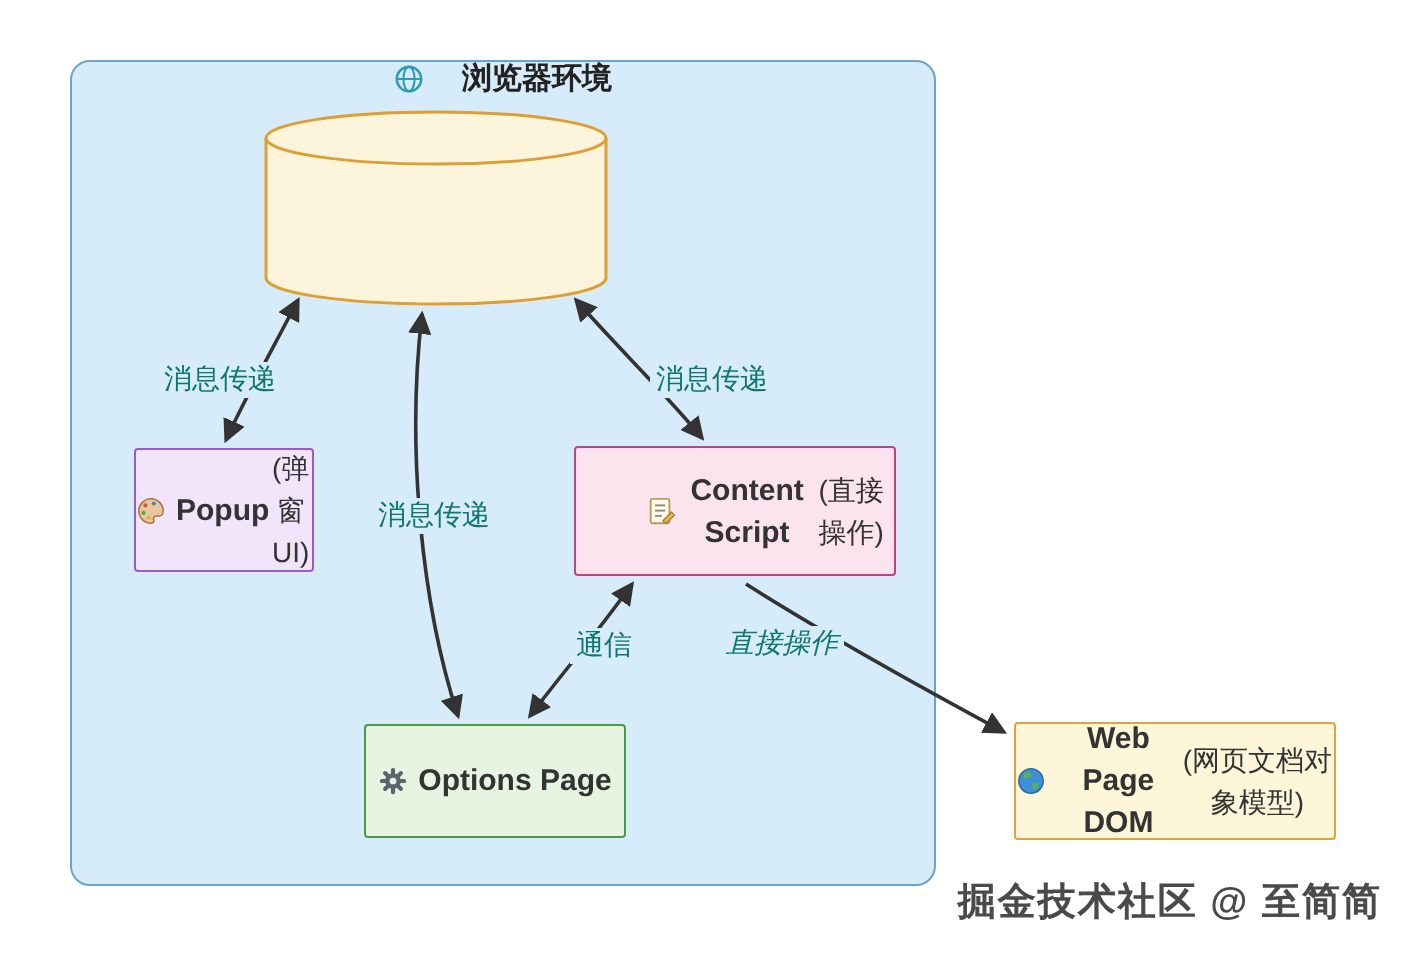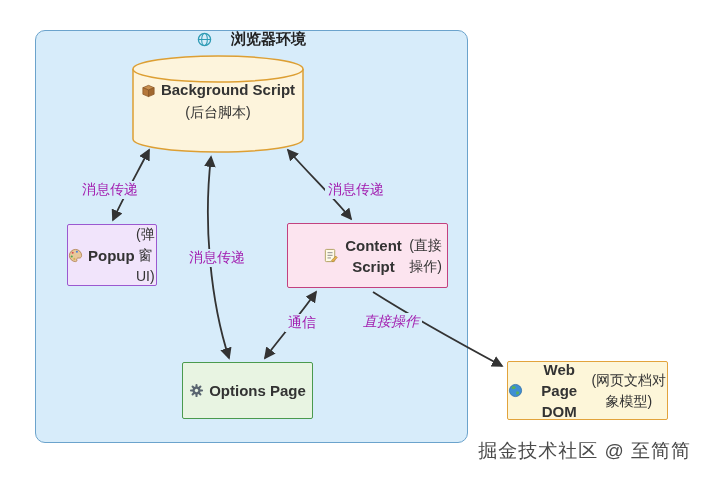--- a/index.html
+++ b/index.html
@@ -40,26 +40,26 @@
     display:flex; flex-direction:column; align-items:center; line-height:22px;
   }
 
   .node-popup   { left:67px;  top:224px; width:90px;  height:62px; background:#f1e4fb; border:1.5px solid #9b59d0; }
   .node-content { left:287px; top:223px; width:161px; height:65px; background:#fce4ef; border:1.5px solid #c2417f;padding-left:35px; }
   .node-options { left:182px; top:362px; width:131px; height:57px; background:#e8f4e2; border:1.5px solid #4a9a4e; }
   .node-webdom  { left:507px; top:361px; width:161px; height:59px; background:#fdf6d9; border:1.5px solid #e2a33c; }
 
   .edge-label {
     position:absolute; z-index:3; transform:translate(-50%,-50%);
-    font-size:14px; color:#a21caf; background:#d7ecfa; padding:0 3px; white-space:nowrap;
+    font-size:14px; color:#0f766e; background:#d7ecfa; padding:0 3px; white-space:nowrap;
   }
 
   .watermark {
     position:absolute; right:12px; top:438px; z-index:4;
-    font-size:19px; font-weight:normal; color:#4a4a4a; letter-spacing:1px;
+    font-size:19px; font-weight:bold; color:#4a4a4a; letter-spacing:1px;
     text-shadow:-1px -1px 0 #fff, 1px -1px 0 #fff, -1px 1px 0 #fff, 1px 1px 0 #fff;
   }
 </style>
 </head>
 <body>
 
 <div class="stage">
 
   <div class="env"></div>
 
@@ -86,33 +86,20 @@
     <span class="icon">
       <svg width="15" height="15" viewBox="0 0 16 16">
         <circle cx="8" cy="8" r="6.5" fill="none" stroke="#2e9bb5" stroke-width="1.4"></circle>
         <ellipse cx="8" cy="8" rx="3" ry="6.5" fill="none" stroke="#2e9bb5" stroke-width="1.1"></ellipse>
         <line x1="1.5" y1="8" x2="14.5" y2="8" stroke="#2e9bb5" stroke-width="1.1"></line>
       </svg>
     </span>
     <span>浏览器环境</span>
   </div>
 
-  <div class="cyl-text">
-    <div class="node-title">
-      <span class="icon">
-        <svg width="15" height="15" viewBox="0 0 16 16">
-          <path d="M2 5 L8 2.5 L14 5 L8 7.5 Z" fill="#c98f4e" stroke="#8a5526" stroke-width="0.8"></path>
-          <path d="M2 5 L2 12 L8 14.5 L8 7.5 Z" fill="#b5773a" stroke="#8a5526" stroke-width="0.8"></path>
-          <path d="M14 5 L14 12 L8 14.5 L8 7.5 Z" fill="#a0672f" stroke="#8a5526" stroke-width="0.8"></path>
-        </svg>
-      </span>
-      <span>Background Script</span>
-    </div>
-    <div class="node-sub">(后台脚本)</div>
-  </div>
 
   <div class="node node-popup">
     <div class="node-title">
       <span class="icon">
         <svg width="15" height="15" viewBox="0 0 16 16">
           <path d="M8 1.5 a6.5 6.5 0 1 0 0 13 c1.2 0 1.8 -0.8 1.4 -1.8 c-0.4 -1 0.2 -2 1.4 -2 h1.6 c1.2 0 2.1 -1.2 2.1 -2.7 A6.5 6.5 0 0 0 8 1.5 Z" fill="#e8c89a" stroke="#a8763e" stroke-width="0.8"></path>
           <circle cx="5" cy="5" r="1.1" fill="#d84f4f"></circle>
           <circle cx="9.5" cy="4" r="1.1" fill="#4f7fd8"></circle>
           <circle cx="4" cy="9" r="1.1" fill="#4fa84f"></circle>
           <circle cx="6.8" cy="11.6" r="1.1" fill="#d8b24f"></circle>

